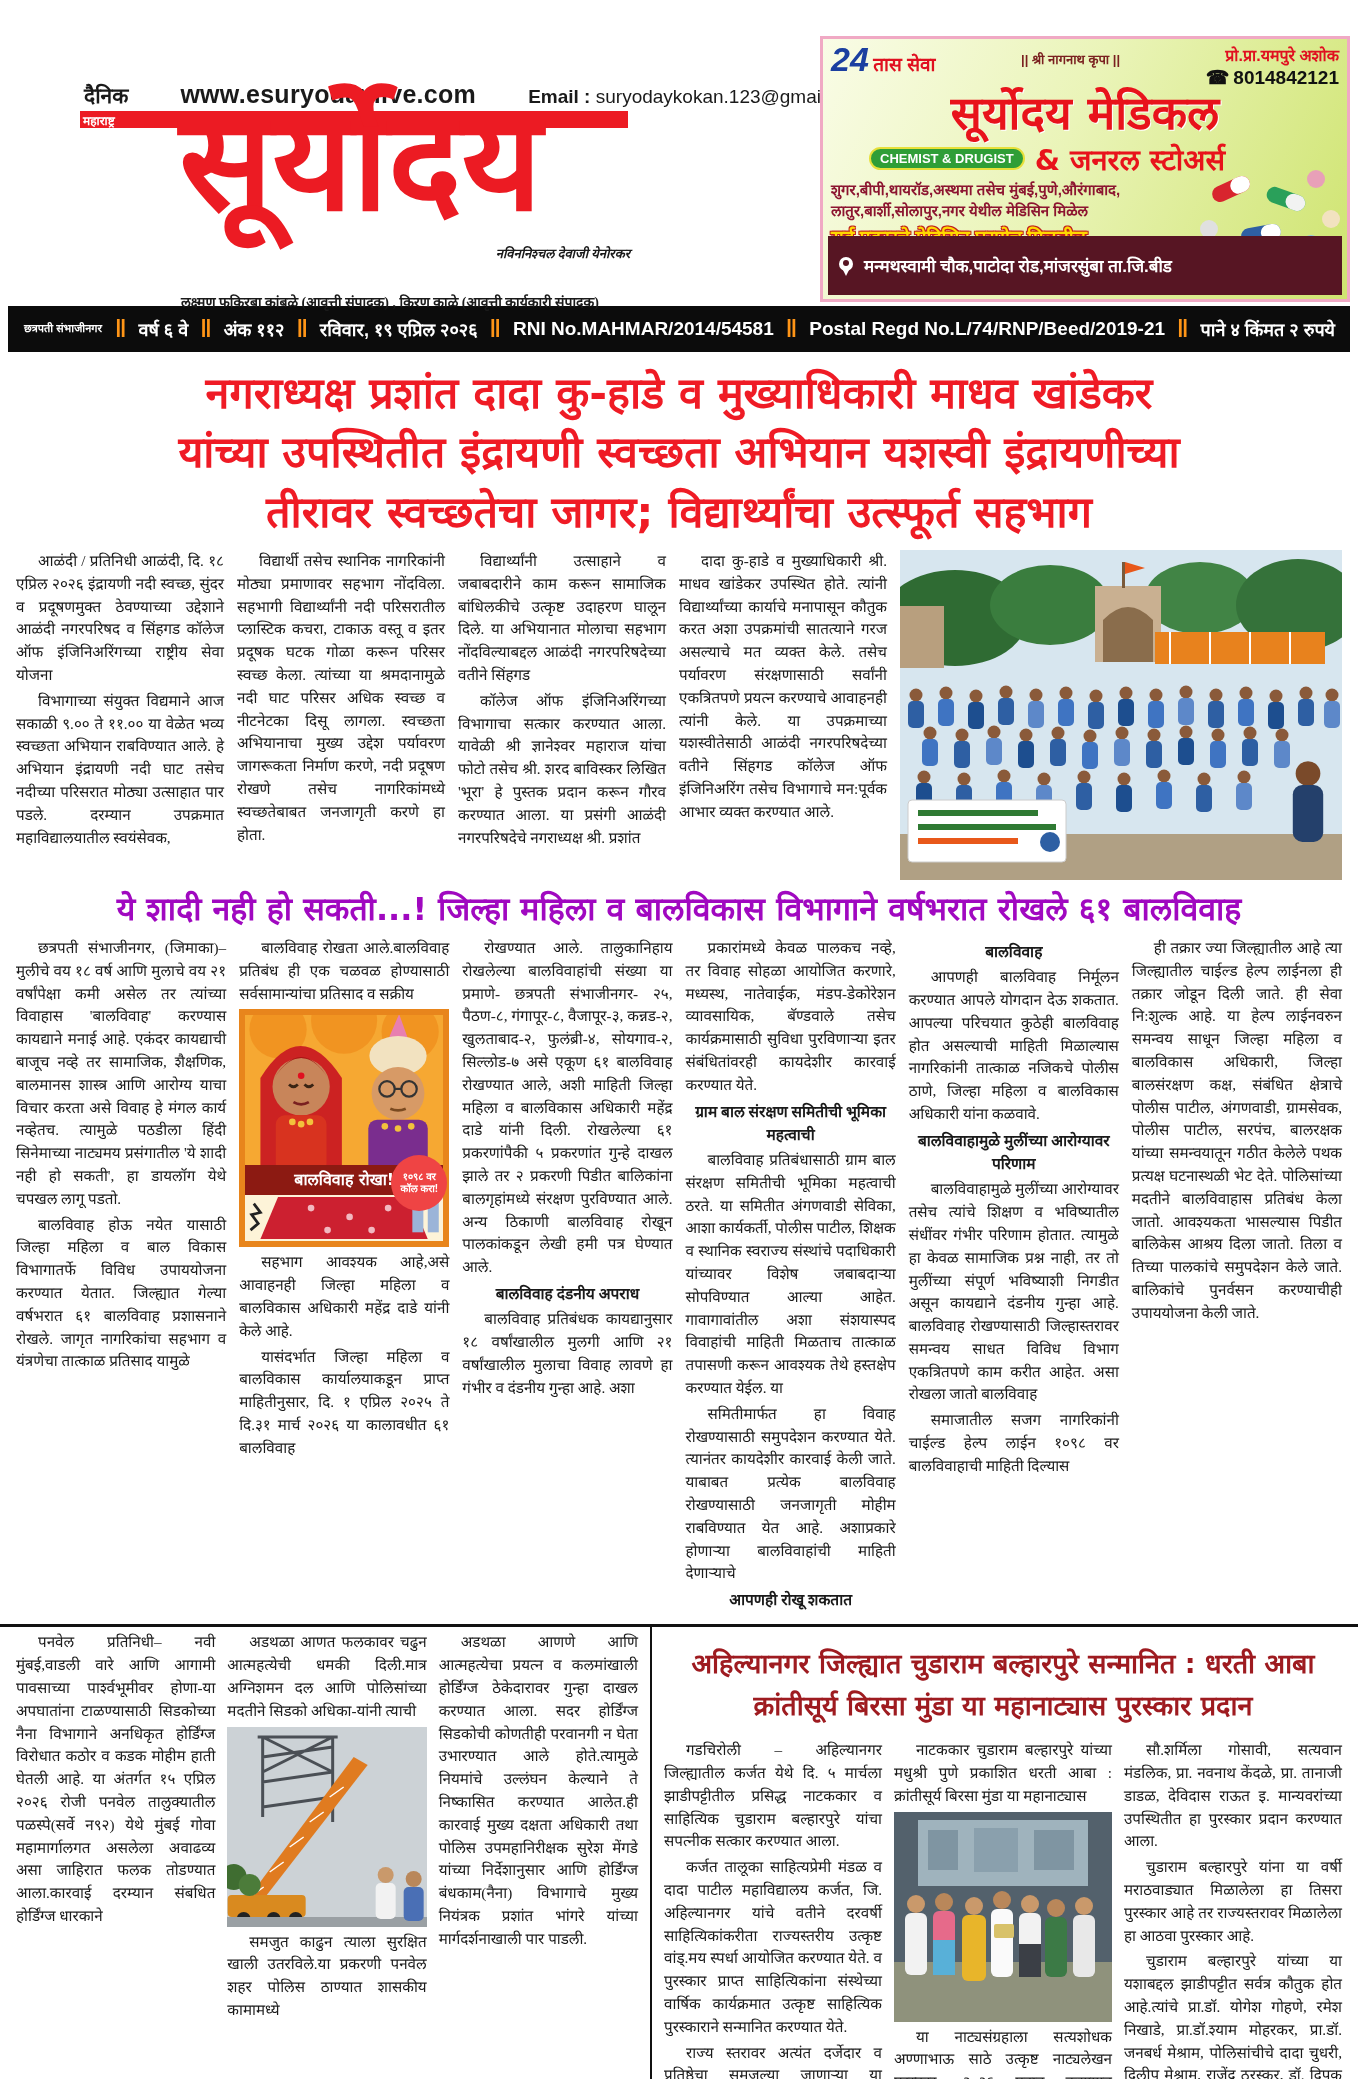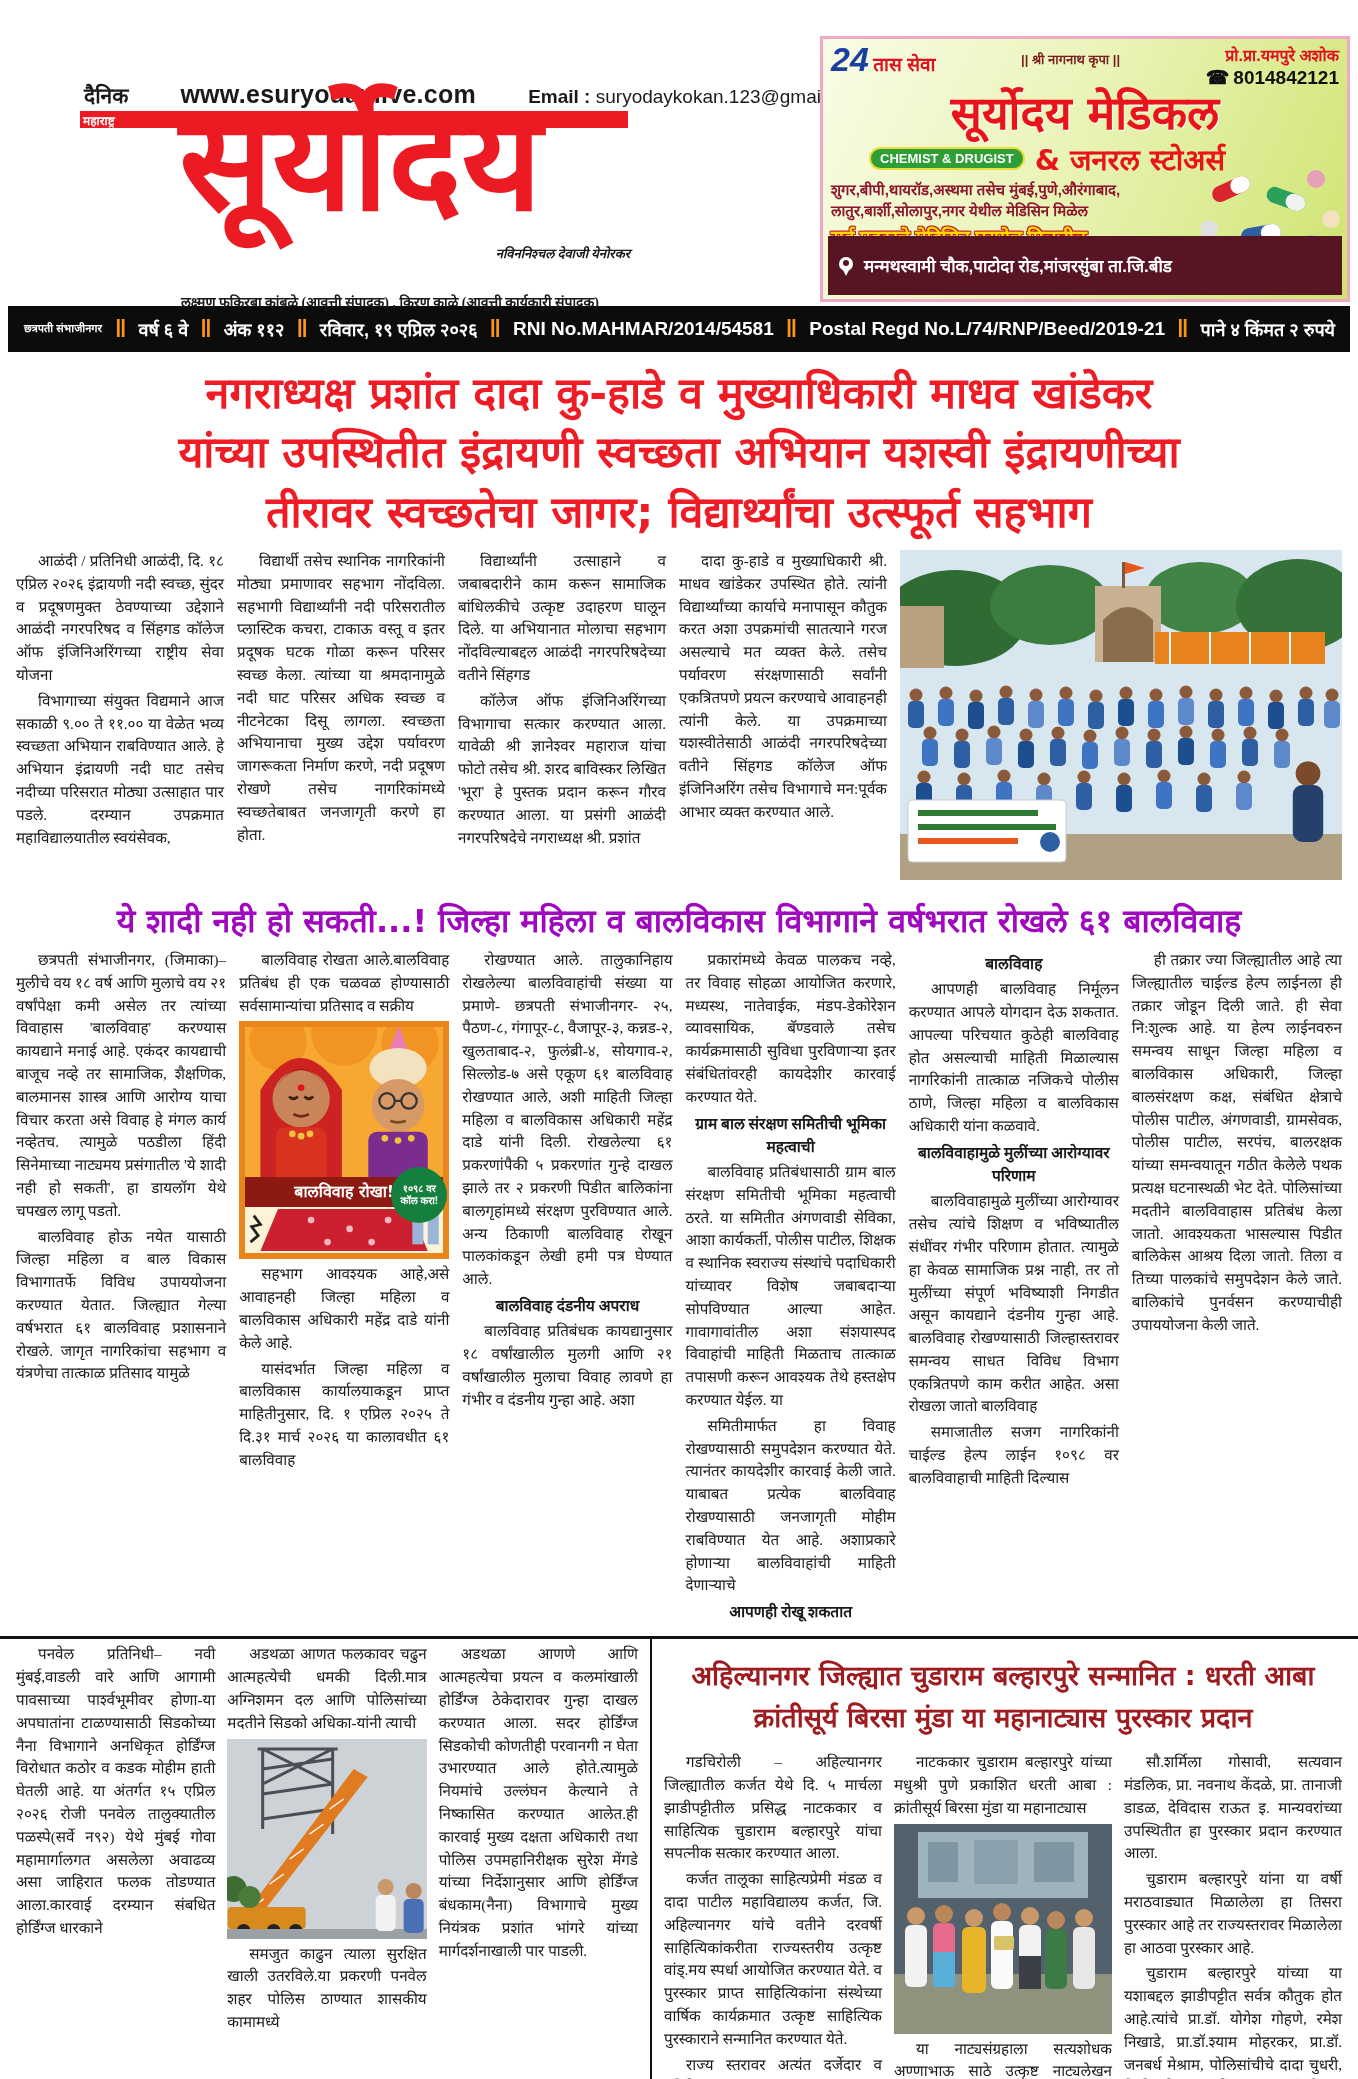--- a/index.html
+++ b/index.html
@@ -53,21 +53,21 @@
   .infobar{position:absolute;left:8px;right:8px;top:306px;height:46px;background:#0c0c0c;color:#fff;
            display:flex;align-items:center;font-family:"Liberation Sans",sans-serif;font-weight:bold;box-sizing:border-box;padding:0 15px;}
   .edition{font-size:11px;line-height:1.2;text-align:center;width:80px;flex:none;}
   .sep{color:#ff9517;font-size:23px;margin:0 12px;font-weight:800;flex:none;}
   .ib-item{font-size:18px;white-space:nowrap;}
   .ib-rni,.ib-postal{font-size:19px;}
 
   
   .lead-head{margin:12px 26px 4px;text-align:center;color:#ef1b25;font-weight:800;
              font-family:"DejaVu Sans",sans-serif;font-size:43px;line-height:1.38;}
-  .s2-head{margin:18px 18px 6px;text-align:center;color:#a008c0;font-weight:800;
+  .s2-head{margin:6px 18px 6px;text-align:center;color:#a008c0;font-weight:800;
            font-family:"DejaVu Sans",sans-serif;font-size:32px;}
   .s3-head{text-align:center;font-weight:800;font-family:"DejaVu Sans",sans-serif;font-size:39px;
            line-height:1.4;color:#0a0a0a;margin:8px 0 10px;}
   .s4-head{text-align:center;font-weight:800;font-family:"DejaVu Sans",sans-serif;font-size:27px;
            line-height:1.55;color:#9e1b20;margin:12px 0 12px;}
 
   
   .art{display:flex;gap:13px;margin:8px 16px 6px;align-items:flex-start;}
   .col{flex:1;font-size:15.2px;line-height:1.5;text-align:justify;min-width:0;}
   .para{margin:0 0 3px;text-indent:22px;}
@@ -77,21 +77,21 @@
   .b-left{width:652px;box-sizing:border-box;padding:4px 12px 14px 16px;border-right:2px solid #111;}
   .b-right{flex:1;padding:4px 16px 14px 12px;}
   .art-inner{display:flex;gap:12px;align-items:flex-start;}
 
   
   .fig{width:100%;margin:4px 0;display:block;}
   .cartoon{position:relative;border:6px solid #e8851c;background:#f9c23c;box-sizing:border-box;width:100%;}
   .cartoon-band{background:#8c1a12;color:#fff;text-align:center;font-weight:bold;font-size:16px;
                 font-family:"DejaVu Sans",sans-serif;padding:3px 0;}
   .cartoon-badge{position:absolute;right:-4px;bottom:30px;width:56px;height:56px;border-radius:50%;
-                 background:#15803d;color:#fff;font-size:10px;font-weight:bold;display:flex;align-items:center;
+                 background:#ef4444;color:#fff;font-size:10px;font-weight:bold;display:flex;align-items:center;
                  justify-content:center;text-align:center;line-height:1.2;padding:3px;box-sizing:border-box;
                  font-family:"Liberation Sans",sans-serif;}
   svg{display:block;}
   .cA{fill:#2e5fa3}.cB{fill:#3f74c2}.cC{fill:#1d4e8f}.cD{fill:#5d88c9}
 </style>
 </head>
 <body>
 
 <div class="page">
 

